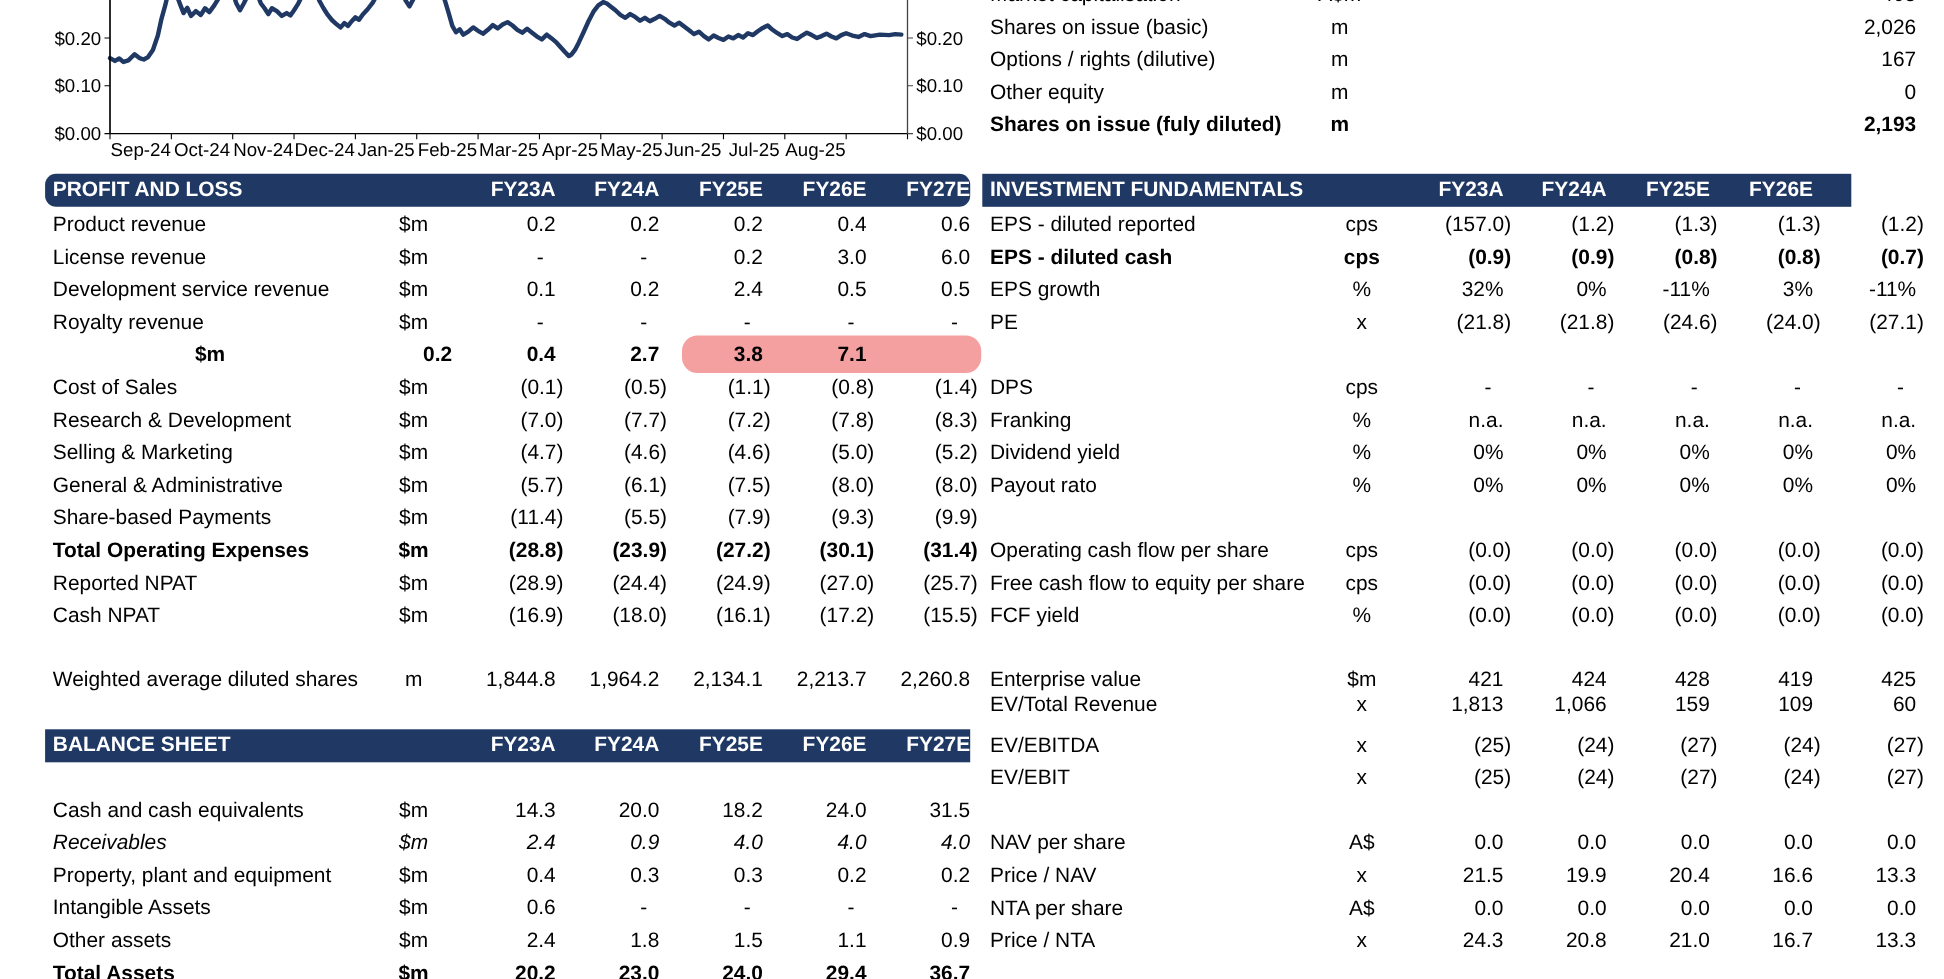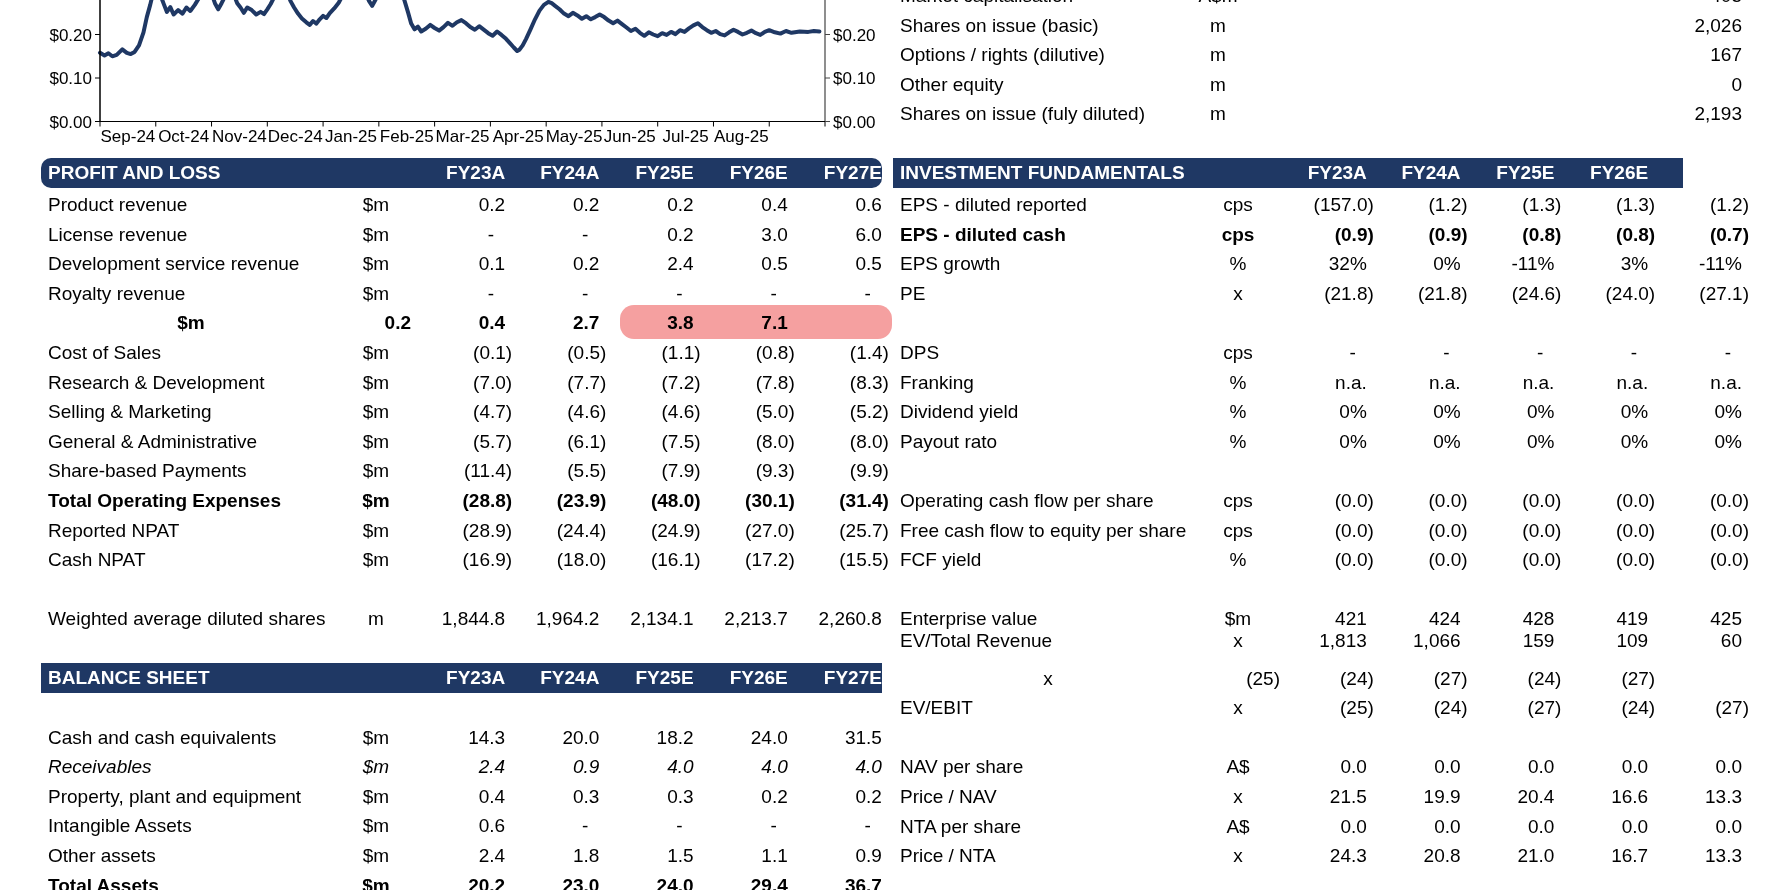--- a/index.html
+++ b/index.html
@@ -85,21 +85,21 @@
     <div class="row trow" style="top: 40.2px;">
       <div class="lbl">Options / rights (dilutive)</div>
       <div class="unit">m</div>
       <div class="num">167</div>
     </div>
     <div class="row trow" style="top: 69.8px;">
       <div class="lbl">Other equity</div>
       <div class="unit">m</div>
       <div class="num">0</div>
     </div>
-    <div class="row trow" style="top: 99.4px;">
+    <div class="row trow" style="top: 99.4px; font-weight: bold;">
       <div class="lbl">Shares on issue (fuly diluted)</div>
       <div class="unit">m</div>
       <div class="num">2,193</div>
     </div>
   </div>
 
 <div id="left-table" style="position:absolute;left:41px;top:0;width:841px;height:890px">
     <div class="row bar lrow" style="top: 158px; border-radius: 10px;">
       <div class="ttl">PROFIT AND LOSS</div>
       <div class="num">FY23A</div>
@@ -196,21 +196,21 @@
       <div class="num hang">(5.5)</div>
       <div class="num hang">(7.9)</div>
       <div class="num hang">(9.3)</div>
       <div class="num hang">(9.9)</div>
     </div>
     <div class="row lrow b" style="top: 486px;">
       <div class="lbl">Total Operating Expenses</div>
       <div class="unit">$m</div>
       <div class="num hang">(28.8)</div>
       <div class="num hang">(23.9)</div>
-      <div class="num hang">(48.0)</div>
+      <div class="num hang">(27.2)</div>
       <div class="num hang">(30.1)</div>
       <div class="num hang">(31.4)</div>
     </div>
     <div class="row lrow" style="top: 515.6px;">
       <div class="lbl">Reported NPAT</div>
       <div class="unit">$m</div>
       <div class="num hang">(28.9)</div>
       <div class="num hang">(24.4)</div>
       <div class="num hang">(24.9)</div>
       <div class="num hang">(27.0)</div>
@@ -463,20 +463,21 @@
     <div class="row rrow" style="top: 626px;">
       <div class="lbl">EV/Total Revenue</div>
       <div class="unit">x</div>
       <div class="num">1,813</div>
       <div class="num">1,066</div>
       <div class="num">159</div>
       <div class="num">109</div>
       <div class="num">60</div>
     </div>
     <div class="row rrow" style="top: 663.6px;">
+      <div class="lbl">EV/EBITDA</div>
       <div class="unit">x</div>
       <div class="num hang">(25)</div>
       <div class="num hang">(24)</div>
       <div class="num hang">(27)</div>
       <div class="num hang">(24)</div>
       <div class="num hang">(27)</div>
     </div>
     <div class="row rrow" style="top: 693.2px;">
       <div class="lbl">EV/EBIT</div>
       <div class="unit">x</div>

